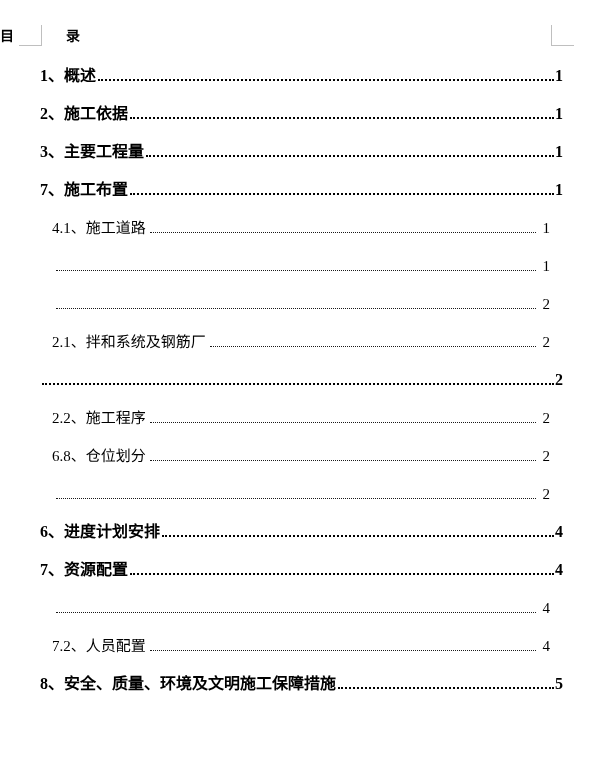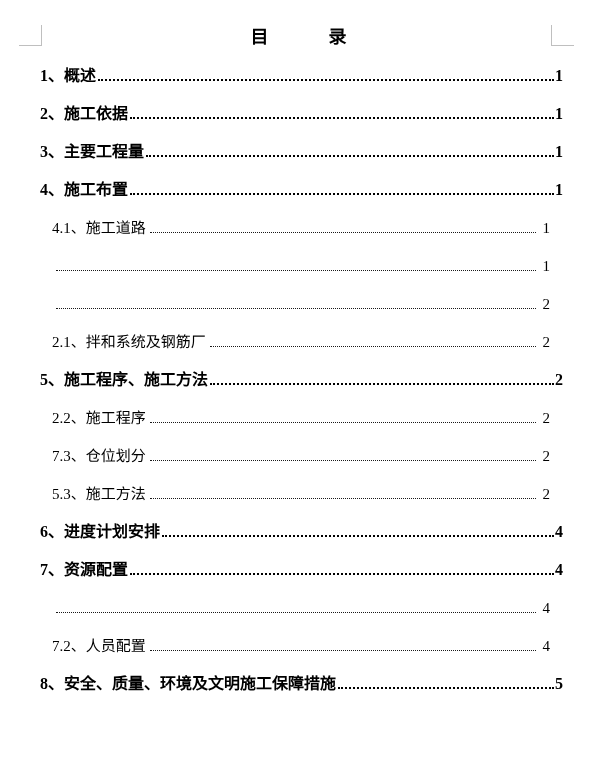--- a/index.html
+++ b/index.html
@@ -23,22 +23,22 @@
   }
   
   .crop { position: absolute; background: #bfbfbf; }
   .crop-left-v  { left: 41px;  top: 0;    width: 1px;  height: 20px; }
   .crop-left-h  { left: 19px;  top: 20px; width: 23px; height: 1px;  }
   .crop-right-v { left: 551px; top: 0;    width: 1px;  height: 20px; }
   .crop-right-h { left: 551px; top: 20px; width: 23px; height: 1px;  }
 
   .doc-title {
     margin: 25px 0 0 0;
-    text-align: center;
-    font-size: 18px;
+    text-align: left;
+    font-size: 14px;
     font-weight: bold;
     line-height: 24px;
     letter-spacing: 8px;
     white-space: pre;
   }
 
   .toc-list {
     padding: 0 42px 0 40px;
     text-align: center;
   }
@@ -94,21 +94,21 @@
       <span class="toc-label">2、施工依据</span>
       <span class="toc-leader"></span>
       <span class="toc-page">1</span>
     </div>
       <div class="toc-row level-1">
       <span class="toc-label">3、主要工程量</span>
       <span class="toc-leader"></span>
       <span class="toc-page">1</span>
     </div>
       <div class="toc-row level-1">
-      <span class="toc-label">4、施工布置</span>
+      <span class="toc-label">7、施工布置</span>
       <span class="toc-leader"></span>
       <span class="toc-page">1</span>
     </div>
       <div class="toc-row level-2">
       <span class="toc-label">4.1、施工道路</span>
       <span class="toc-leader"></span>
       <span class="toc-page">1</span>
     </div>
       <div class="toc-row level-2">
       <span class="toc-leader"></span>
@@ -117,36 +117,34 @@
       <div class="toc-row level-2">
       <span class="toc-leader"></span>
       <span class="toc-page">2</span>
     </div>
       <div class="toc-row level-2">
       <span class="toc-label">2.1、拌和系统及钢筋厂</span>
       <span class="toc-leader"></span>
       <span class="toc-page">2</span>
     </div>
       <div class="toc-row level-1">
-      <span class="toc-label">5、施工程序、施工方法</span>
       <span class="toc-leader"></span>
       <span class="toc-page">2</span>
     </div>
       <div class="toc-row level-2">
       <span class="toc-label">2.2、施工程序</span>
       <span class="toc-leader"></span>
       <span class="toc-page">2</span>
     </div>
       <div class="toc-row level-2">
-      <span class="toc-label">7.3、仓位划分</span>
+      <span class="toc-label">6.8、仓位划分</span>
       <span class="toc-leader"></span>
       <span class="toc-page">2</span>
     </div>
       <div class="toc-row level-2">
-      <span class="toc-label">5.3、施工方法</span>
       <span class="toc-leader"></span>
       <span class="toc-page">2</span>
     </div>
       <div class="toc-row level-1">
       <span class="toc-label">6、进度计划安排</span>
       <span class="toc-leader"></span>
       <span class="toc-page">4</span>
     </div>
       <div class="toc-row level-1">
       <span class="toc-label">7、资源配置</span>

